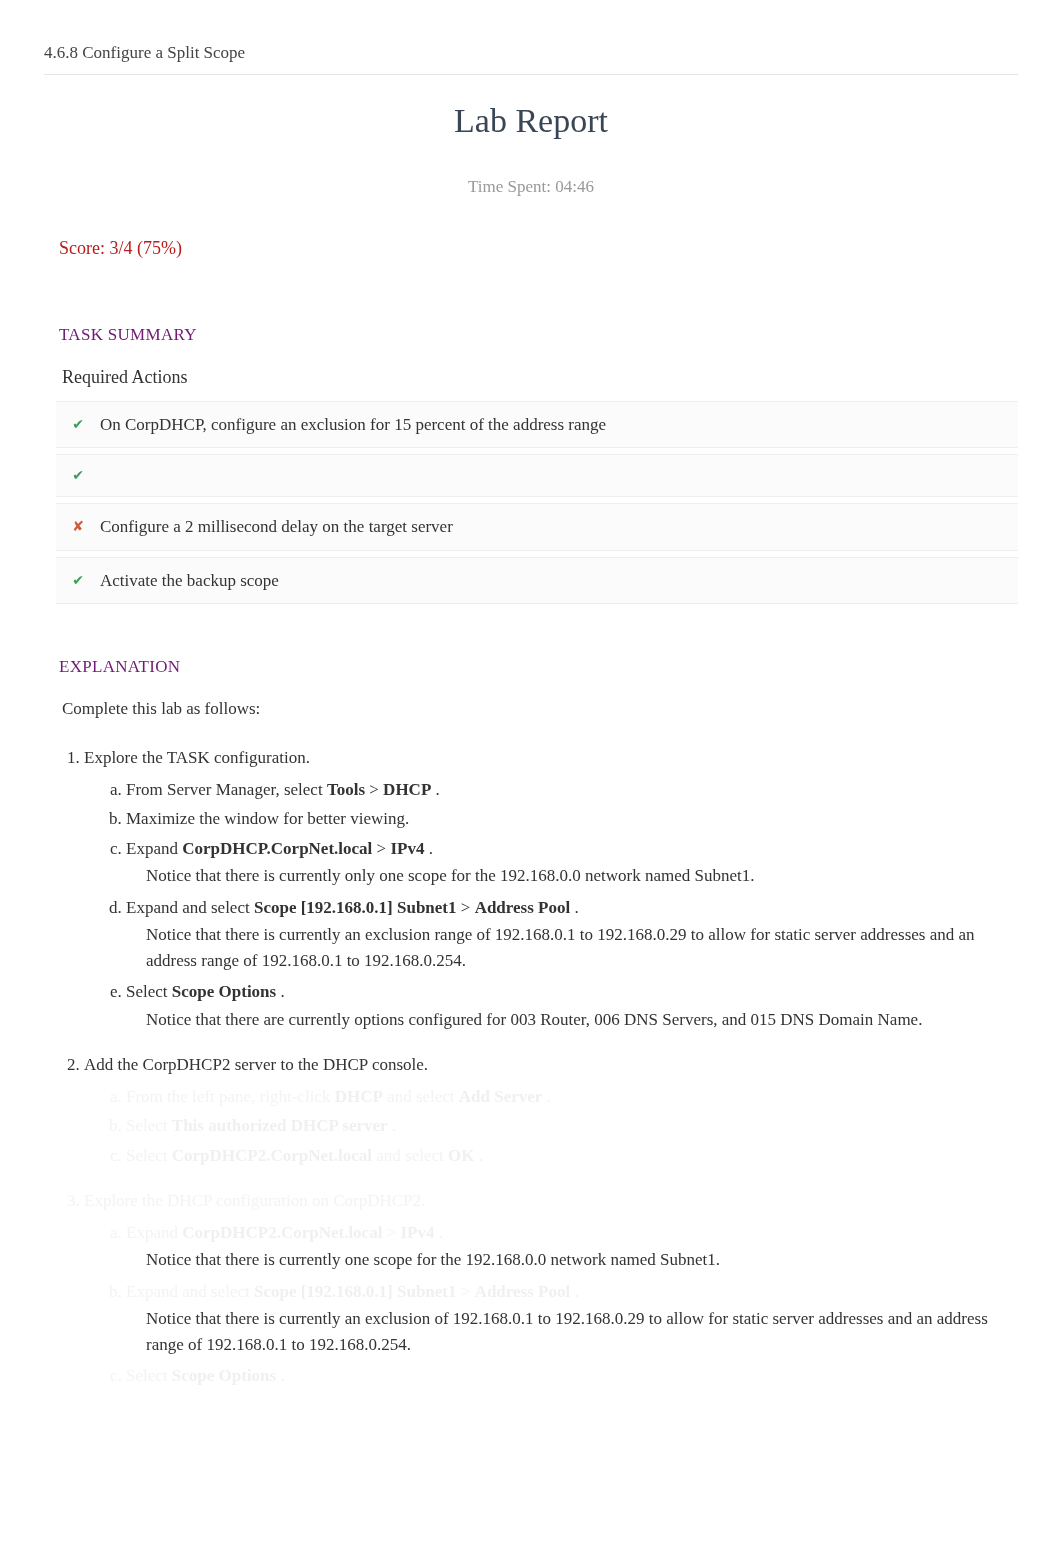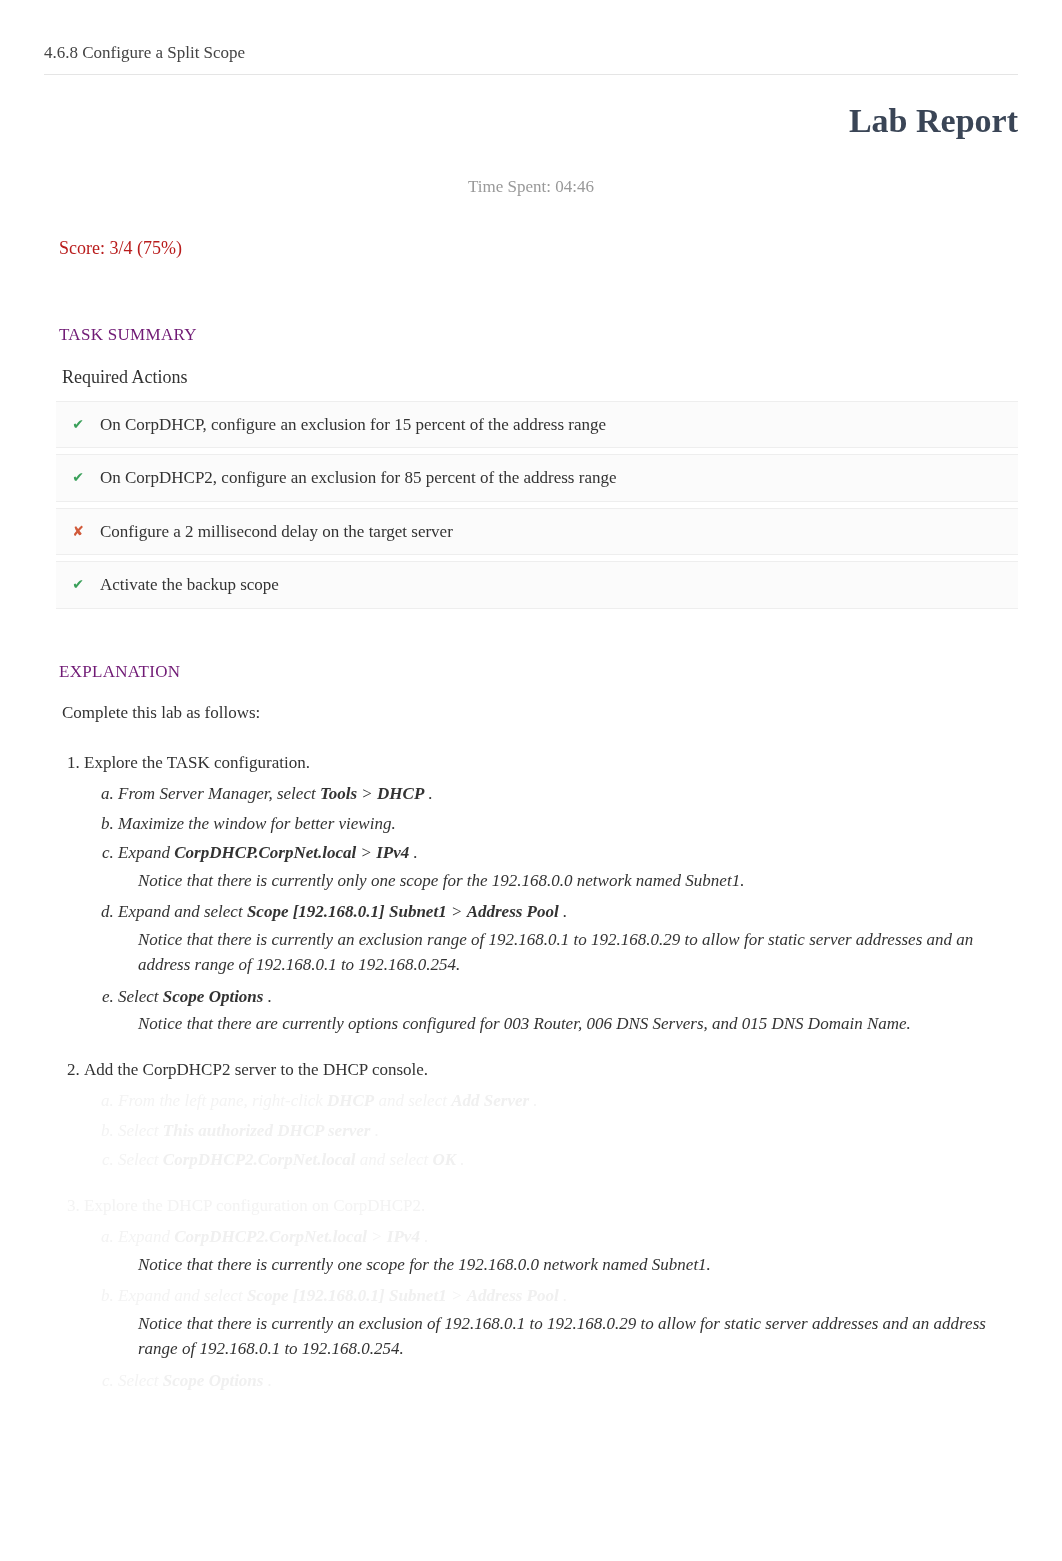--- a/index.html
+++ b/index.html
@@ -18,23 +18,23 @@
       color: #444;
       font-size: 17px;
       margin-bottom: 8px;
     }
     .header-divider {
       border: none;
       border-top: 1px solid #e5e5e5;
       margin: 6px 0 20px 0;
     }
     .title {
-      text-align: right;
+      text-align: center;
       font-size: 34px;
-      font-weight: bold;
+      font-weight: normal;
       color: #3a4556;
       margin: 18px 0 28px 0;
     }
     .time-spent {
       text-align: center;
       color: #999;
       font-size: 17px;
       margin-bottom: 36px;
     }
     .score {
@@ -70,21 +70,21 @@
       margin-right: 12px;
     }
     .status-pass { color: #3aa05a; }
     .status-fail { color: #d15a3a; }
     .action-text { color: #333; font-size: 17px; }
     .explanation-body { margin: 0 0 0 18px; }
     .intro { margin: 10px 0 24px 0; font-size: 17px; }
     ol.steps { list-style: decimal; margin-left: 22px; }
     ol.steps > li { margin-bottom: 20px; font-size: 17px; }
     ol.sub { list-style: lower-alpha; margin: 6px 0 0 26px; }
-    ol.sub > li { margin: 4px 8px; font-style: italic; }
+    ol.sub > li { margin: 4px 16px; }
     .note { margin: 2px 0 6px 20px; color: #333; }
     .bold-frag { font-weight: bold; }
     .faded { color: #f3f3f3; }
     .faded .bold-frag { color: #f0f0f0; }
   </style>
 </head>
 <body>
 
 <div class="page">
   <div class="breadcrumb">4.6.8 Configure a Split Scope</div>
@@ -97,21 +97,20 @@
   <div class="section-heading">TASK SUMMARY</div>
   <div class="required-actions-label">Required Actions</div>
 
   <div class="actions-list">
     <div class="action-row">
       <span class="status-icon status-pass">✔</span>
       <span class="action-text">On CorpDHCP, configure an exclusion for 15 percent of the address range</span>
     </div>
     <div class="action-row">
       <span class="status-icon status-pass">✔</span>
-      <span class="action-text">On CorpDHCP2, configure an exclusion for 85 percent of the address range</span>
     </div>
     <div class="action-row">
       <span class="status-icon status-fail">✘</span>
       <span class="action-text">Configure a 2 millisecond delay on the target server</span>
     </div>
     <div class="action-row">
       <span class="status-icon status-pass">✔</span>
       <span class="action-text">Activate the backup scope</span>
     </div>
   </div>

